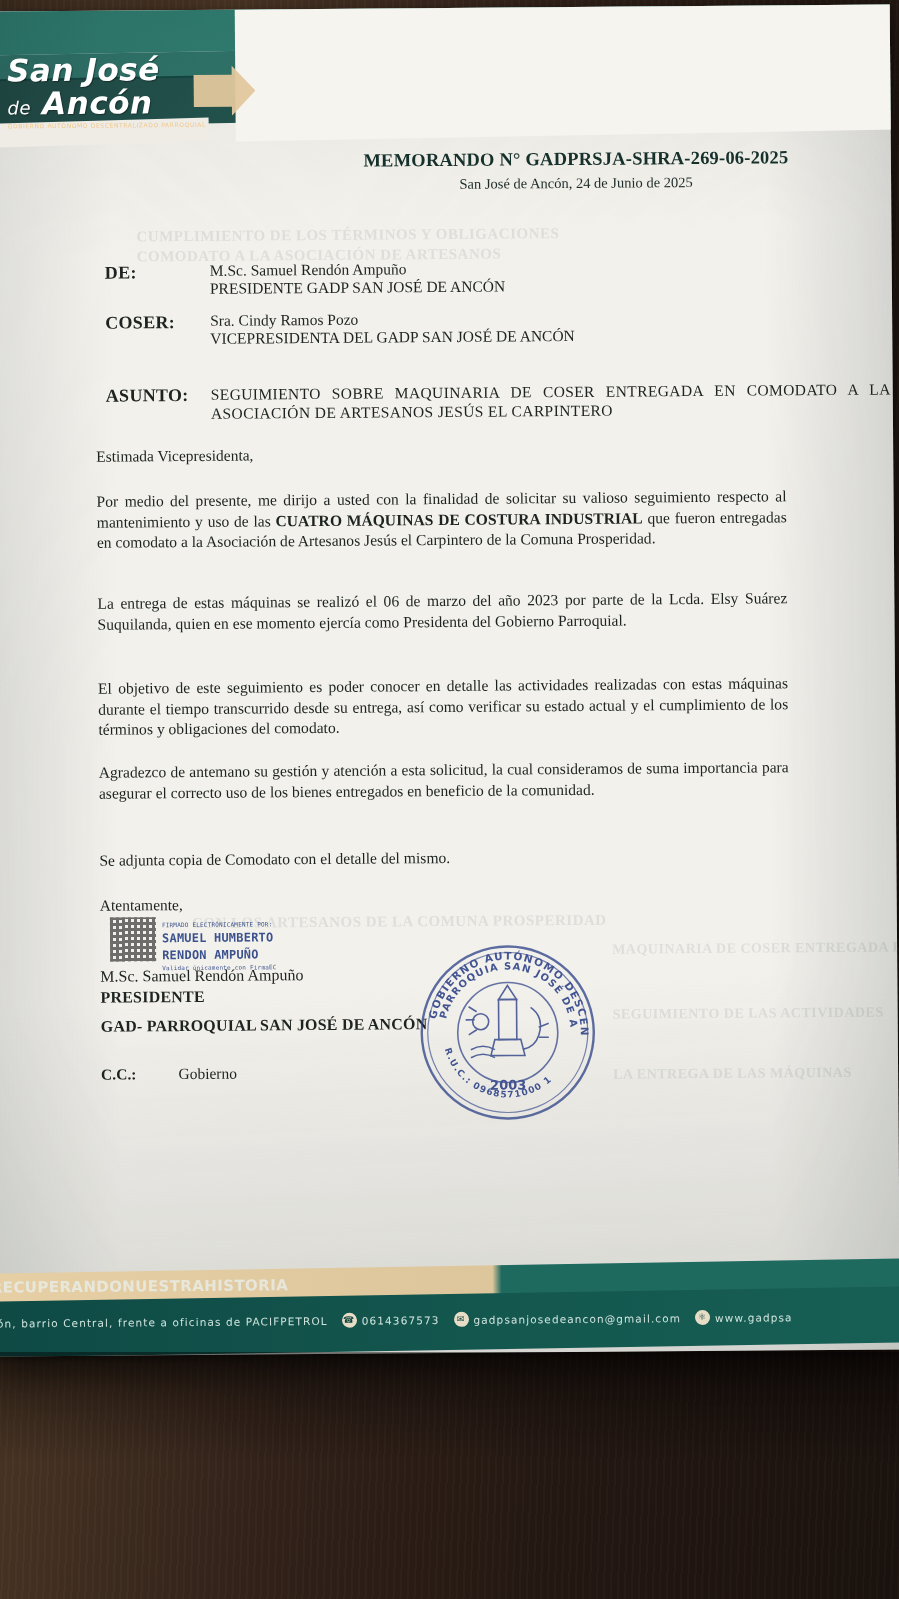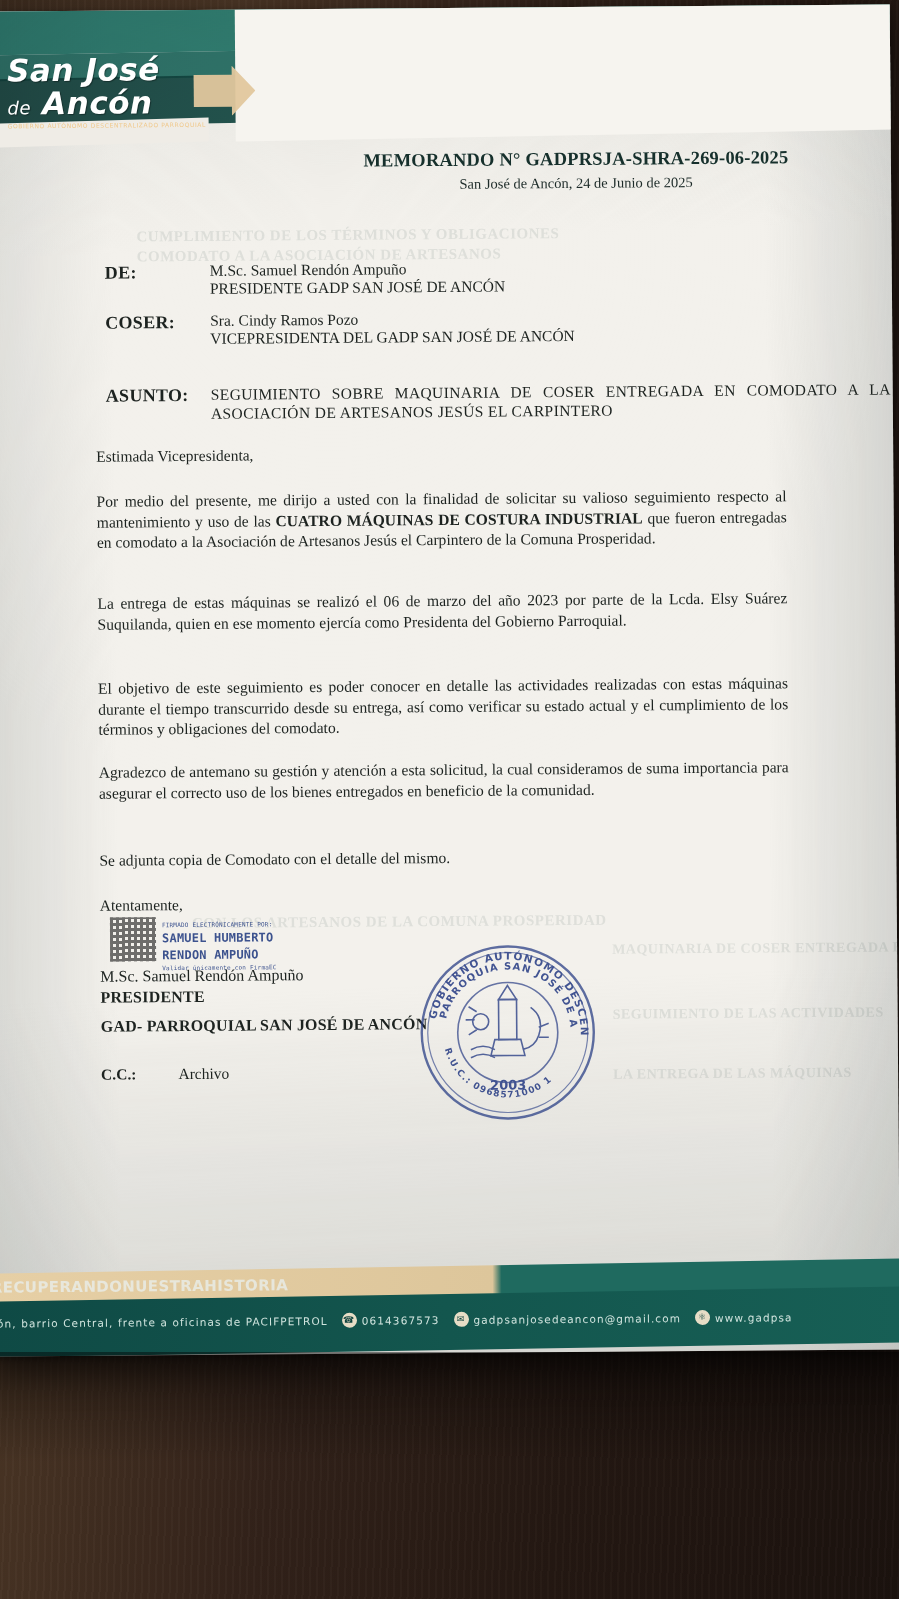--- a/index.html
+++ b/index.html
@@ -434,21 +434,21 @@
 
     <div class="para" style="top:840px;">Se adjunta copia de Comodato con el detalle del mismo.</div>
 
     <div class="greet" style="top:886px;">Atentamente,</div>
 
     <div class="sign-name" style="top:957px;">M.Sc. Samuel Rendón Ampuño</div>
     <div class="sign-role" style="top:978px;">PRESIDENTE</div>
     <div class="sign-role" style="top:1007px;">GAD- PARROQUIAL SAN JOSÉ DE ANCÓN</div>
 
     <div class="cc" style="top:1055px;">
-      <span class="cc-lbl">C.C.:</span><span class="cc-val">Archivo</span>
+      <span class="cc-lbl">C.C.:</span><span class="cc-val">Gobierno</span>
     </div>
   </div>
 
   <div id="signature">
     <div id="sig-qr"></div>
     <div id="sig-text">
       <div>FIRMADO ELECTRÓNICAMENTE POR:</div>
       <div class="big">SAMUEL  HUMBERTO</div>
       <div class="big">RENDON  AMPUÑO</div>
       <div>Validar únicamente con FirmaEC</div>

